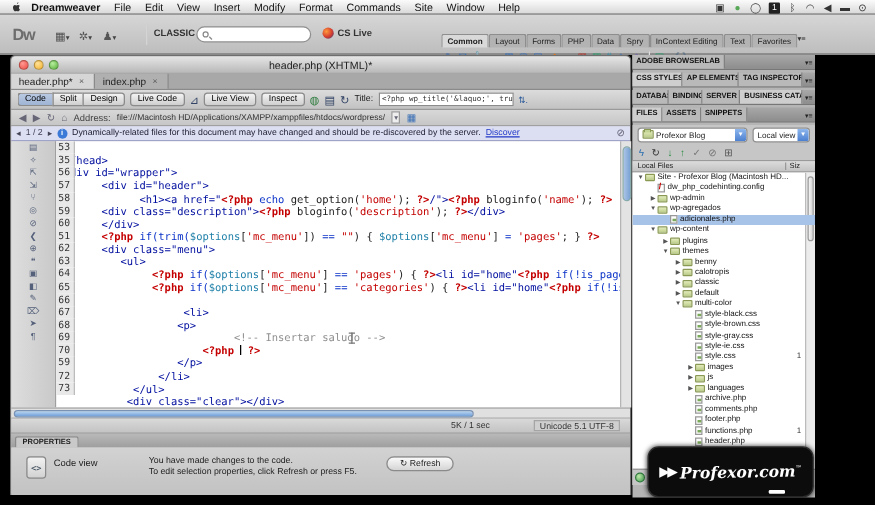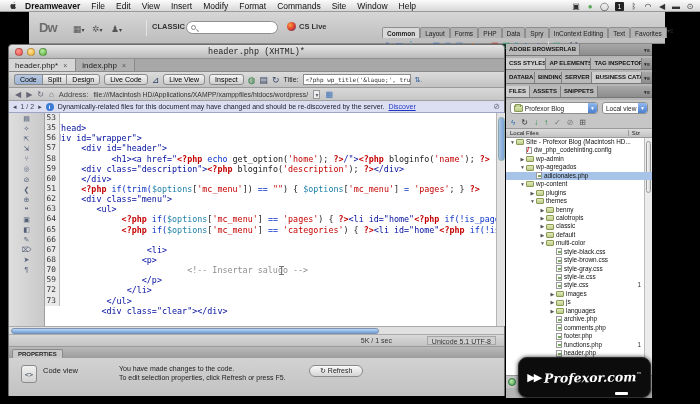--- a/index.html
+++ b/index.html
@@ -11,22 +11,22 @@
     background:linear-gradient(#fbfbfb,#d8d8d8); border-bottom:1px solid #9a9a9a;
     display:flex; align-items:center; font-size:8.5px; color:#111; }
   #apple { width:8px; height:9px; margin:0 8px 0 9px; }
   #menu-items { display:flex; gap:11px; }
   #menu-items span { white-space:nowrap; }
   #menu-items span.b { font-weight:bold; }
   #menu-status { position:absolute; right:6px; top:0; height:12px; display:flex; gap:6px; align-items:center; font-size:8px; color:#333; }
   .mstat { display:inline-flex; align-items:center; justify-content:center; min-width:8px; height:10px; }
   .mstat.boxed { background:#222; color:#fff; width:9px; height:9px; font-size:7px; border-radius:1px; }
   
-  #appbar { left:0; top:12px; width:636px; height:32px;
-    background:linear-gradient(#d6d6d6,#bdbdbd); border-bottom:1px solid #8a8a8a;margin-left:29px; }
+  #appbar { left:0; top:12px; width:700px; height:32px;
+    background:linear-gradient(#d6d6d6,#bdbdbd); border-bottom:1px solid #8a8a8a; }
   #dw-logo { left:10px; top:8px; font-size:13px; font-weight:bold; color:#6d6d6d; letter-spacing:-1px; }
   .appicon { top:12px; font-size:9px; color:#555; }
   .appicon .dd { font-size:6px; color:#444; }
   #app-sep { left:117px; top:8px; width:1px; height:16px; background:#999; border-right:1px solid #e4e4e4; }
   #workspace-btn { left:123px; top:10px; font-size:7.5px; font-weight:bold; color:#333; }
   #app-search { left:157px; top:9px; width:92px; height:13px; background:#fff;
     border:1px solid #8f8f8f; border-radius:7px; }
   .mag { position:absolute; left:4px; top:3px; width:5px; height:5px; border:1px solid #888; border-radius:50%; }
   .mag:after { content:""; position:absolute; left:4px; top:4px; width:3px; height:1px; background:#888; transform:rotate(45deg); }
   #cs-live { left:258px; top:10px; display:flex; gap:3px; align-items:center; font-size:7.5px; font-weight:bold; color:#333; }
@@ -42,21 +42,21 @@
   #insert-icons .sep { width:1px; height:11px; background:#909090; border-right:1px solid #e0e0e0; }
   #insert-menu { left:638px; top:15px; font-size:6px; color:#333; }
   
   #docwin { left:8px; top:44px; width:497px; height:352px; background:#c9c9c9; border:1px solid #6e6e6e; border-radius:4px 4px 0 0; }
   #titlebar { left:0; top:0; width:100%; height:14px; background:linear-gradient(#e6e6e6,#b9b9b9);
     border-bottom:1px solid #8f8f8f; border-radius:4px 4px 0 0; }
   .tl { position:absolute; top:3px; width:8px; height:8px; border-radius:50%; border:1px solid rgba(0,0,0,.25); }
   #tl-close { left:6px; background:radial-gradient(circle at 35% 30%, #ff9a94, #ee4b43); }
   #tl-min { left:18px; background:radial-gradient(circle at 35% 30%, #ffe29a, #f5b32f); }
   #tl-zoom { left:30px; background:radial-gradient(circle at 35% 30%, #b8eea0, #59b23a); }
-  #win-title { left:0; right:0; top:2px; text-align:center; font-size:8.5px; color:#222;font-family:Liberation Mono, monospace; }
+  #win-title { left:0; right:0; top:2px; text-align:center; font-size:8.5px; color:#222; }
   #doc-tabs { left:0; top:14px; width:100%; height:13px; background:#a8a8a8; border-bottom:1px solid #8a8a8a; display:flex; }
   .dtab { padding:2px 8px 1px 6px; font-size:8px; color:#222; background:#b0b0b0; border-right:1px solid #8a8a8a; display:flex; gap:5px; align-items:center; }
   .dtab.active { background:#d6d6d6; }
   .dtab .x { font-size:7px; color:#555; }
   #doc-toolbar { left:0; top:27px; width:100%; height:16px; background:linear-gradient(#dcdcdc,#c2c2c2); border-bottom:1px solid #9a9a9a; display:flex; align-items:center; gap:4px; padding-left:5px; font-size:7px; color:#222; }
   .tbtn { border:1px solid #8b8b8b; background:linear-gradient(#f4f4f4,#cfcfcf); border-radius:3px; padding:1px 5px; font-size:7px; white-space:nowrap; }
   .tbtn.pressed { background:linear-gradient(#b9c9e2,#9fb4d4); }
   .tgroup { display:flex; }
   .tgroup .tbtn { border-radius:0; border-right-width:0; }
   .tgroup .tbtn:first-child { border-radius:3px 0 0 3px; }
@@ -309,20 +309,21 @@
       <div class="code-line"><span class="ln">59</span><span class="ct"><span class="c-pl">      </span><span class="c-tag">&lt;/div&gt;</span></span></div>
       <div class="code-line"><span class="ln">60</span><span class="ct"><span class="c-pl">      </span><span class="c-php">&lt;?php </span><span class="c-kw">if(trim(</span><span class="c-var">$options</span><span class="c-pl">[</span><span class="c-str">'mc_menu'</span><span class="c-pl">]) </span><span class="c-kw">== </span><span class="c-str">""</span><span class="c-pl">) { </span><span class="c-var">$options</span><span class="c-pl">[</span><span class="c-str">'mc_menu'</span><span class="c-pl">] </span><span class="c-kw">= </span><span class="c-str">'pages'</span><span class="c-pl">; } </span><span class="c-php">?&gt;</span></span></div>
       <div class="code-line"><span class="ln">51</span><span class="ct"><span class="c-pl">      </span><span class="c-tag">&lt;div class="menu"&gt;</span></span></div>
       <div class="code-line"><span class="ln">62</span><span class="ct"><span class="c-pl">         </span><span class="c-tag">&lt;ul&gt;</span></span></div>
       <div class="code-line"><span class="ln">63</span><span class="ct"><span class="c-pl">              </span><span class="c-php">&lt;?php </span><span class="c-kw">if(</span><span class="c-var">$options</span><span class="c-pl">[</span><span class="c-str">'mc_menu'</span><span class="c-pl">] </span><span class="c-kw">== </span><span class="c-str">'pages'</span><span class="c-pl">) { </span><span class="c-php">?&gt;</span><span class="c-tag">&lt;li id="home"</span><span class="c-php">&lt;?php </span><span class="c-kw">if(!is_page</span></span></div>
       <div class="code-line"><span class="ln">64</span><span class="ct"><span class="c-pl">              </span><span class="c-php">&lt;?php </span><span class="c-kw">if(</span><span class="c-var">$options</span><span class="c-pl">[</span><span class="c-str">'mc_menu'</span><span class="c-pl">] </span><span class="c-kw">== </span><span class="c-str">'categories'</span><span class="c-pl">) { </span><span class="c-php">?&gt;</span><span class="c-tag">&lt;li id="home"</span><span class="c-php">&lt;?php </span><span class="c-kw">if(!is</span></span></div>
       <div class="code-line"><span class="ln">65</span><span class="ct"></span></div>
       <div class="code-line"><span class="ln">66</span><span class="ct"><span class="c-pl">                   </span><span class="c-tag">&lt;li&gt;</span></span></div>
       <div class="code-line"><span class="ln">67</span><span class="ct"><span class="c-pl">                  </span><span class="c-tag">&lt;p&gt;</span></span></div>
       <div class="code-line"><span class="ln">68</span><span class="ct"><span class="c-pl">                           </span><span class="c-com">&lt;!-- Insertar saludo --&gt;</span></span></div>
+      <div class="code-line"><span class="ln">69</span><span class="ct"><span class="c-pl">                      </span><span class="c-php">&lt;?php </span><span class="caret"></span><span class="c-php"> ?&gt;</span></span></div>
       <div class="code-line"><span class="ln">70</span><span class="ct"><span class="c-pl">                  </span><span class="c-tag">&lt;/p&gt;</span></span></div>
       <div class="code-line"><span class="ln">59</span><span class="ct"><span class="c-pl">               </span><span class="c-tag">&lt;/li&gt;</span></span></div>
       <div class="code-line"><span class="ln">72</span><span class="ct"><span class="c-pl">           </span><span class="c-tag">&lt;/ul&gt;</span></span></div>
       <div class="code-line"><span class="ln">73</span><span class="ct"><span class="c-pl">          </span><span class="c-tag">&lt;div class="clear"&gt;&lt;/div&gt;</span></span></div>
     </div>
   <div id="ibeam" class="abs"></div>
   <div id="code-vscroll" class="abs">
     <div id="code-vthumb" class="abs"></div>
   </div>
   <div id="code-hscroll" class="abs">

